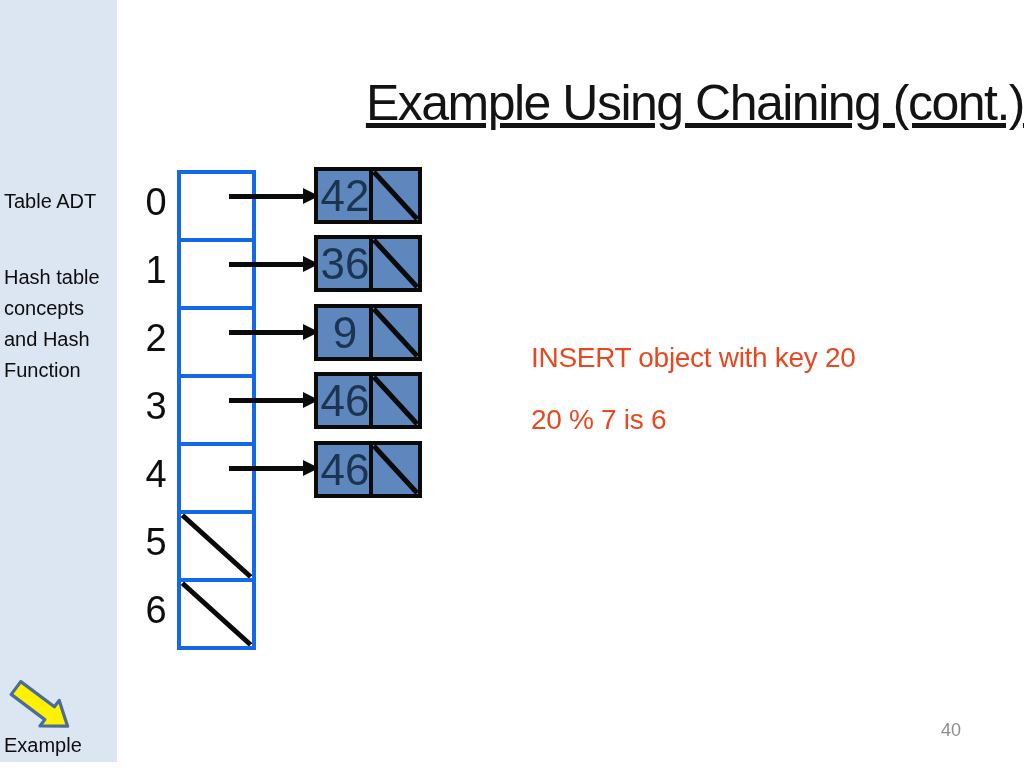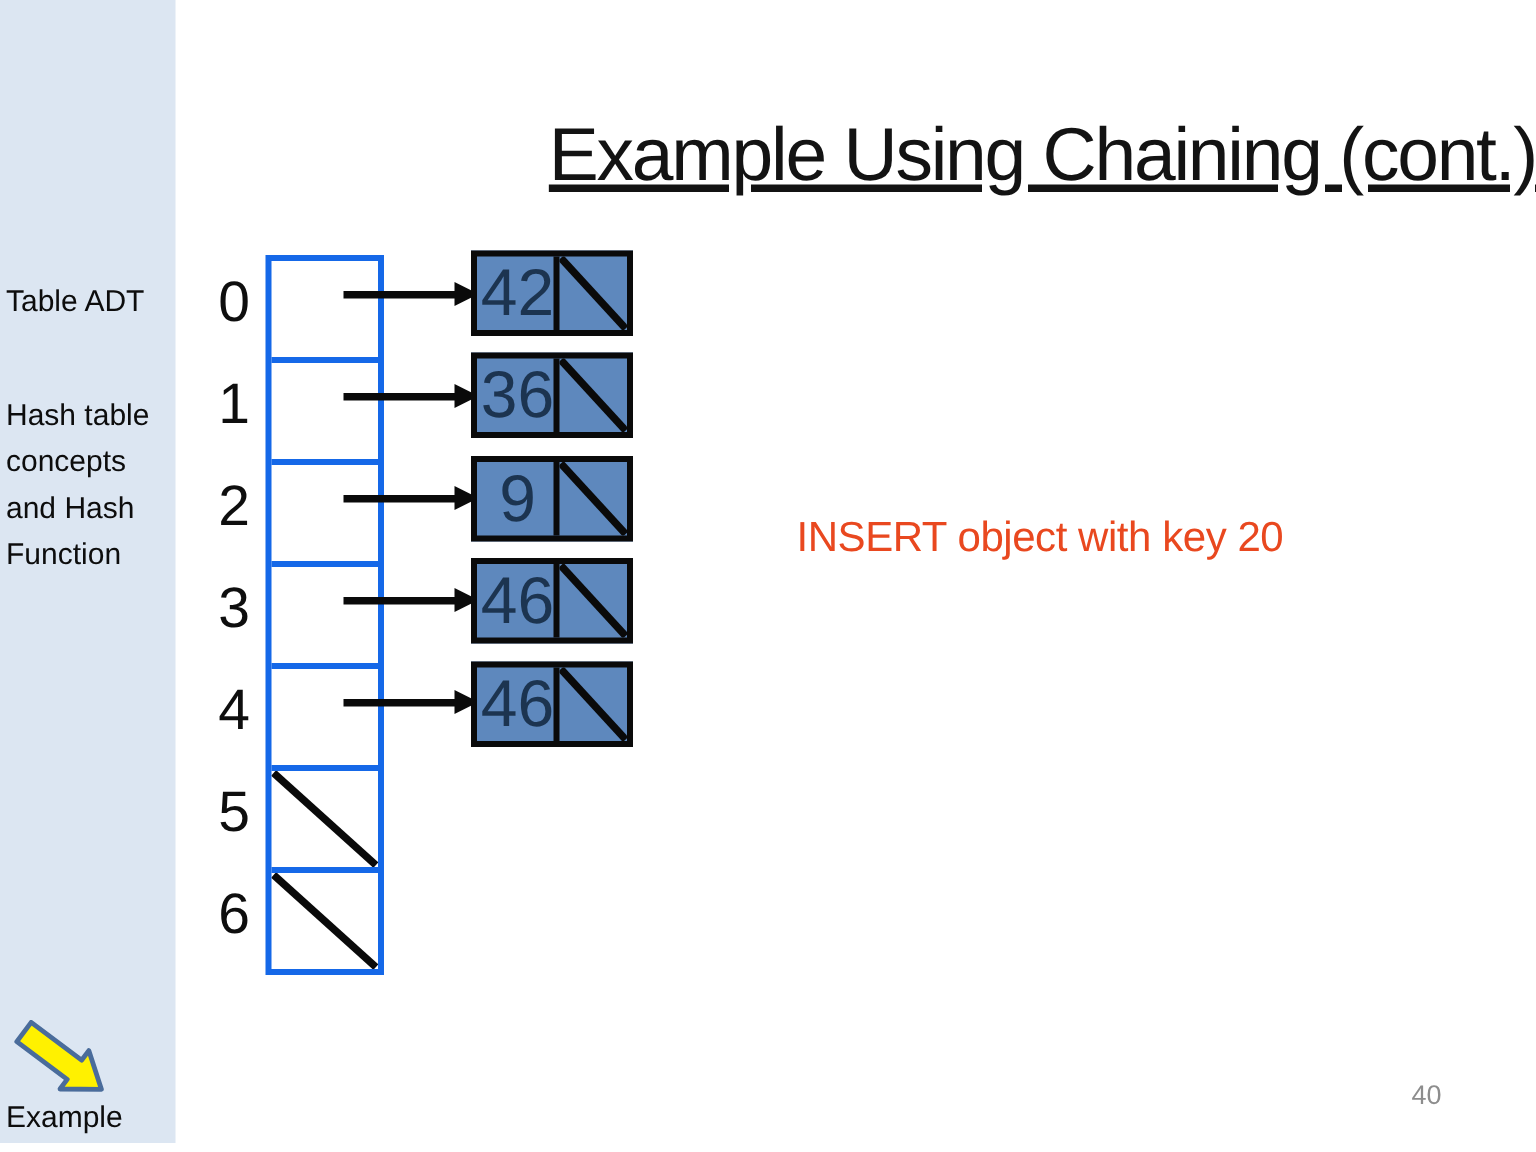--- a/index.html
+++ b/index.html
@@ -145,16 +145,17 @@
     <div class="node" style="top:441px">
       <div class="node-val">46</div>
       <div class="node-div"></div>
       <svg class="node-slash" viewBox="0 0 100 100" preserveAspectRatio="none">
           <line x1="2" y1="2" x2="98" y2="98" stroke="#0a0a0a" stroke-width="5" vector-effect="non-scaling-stroke"></line>
         </svg>
     </div>
   </section>
 
   <div class="note" style="top:337px">INSERT object with key 20</div>
+  <div class="note" style="top:399px">20 % 7 is 6</div>
 
   <div class="pagenum">40</div>
 
 </div>
 
 </body></html>

